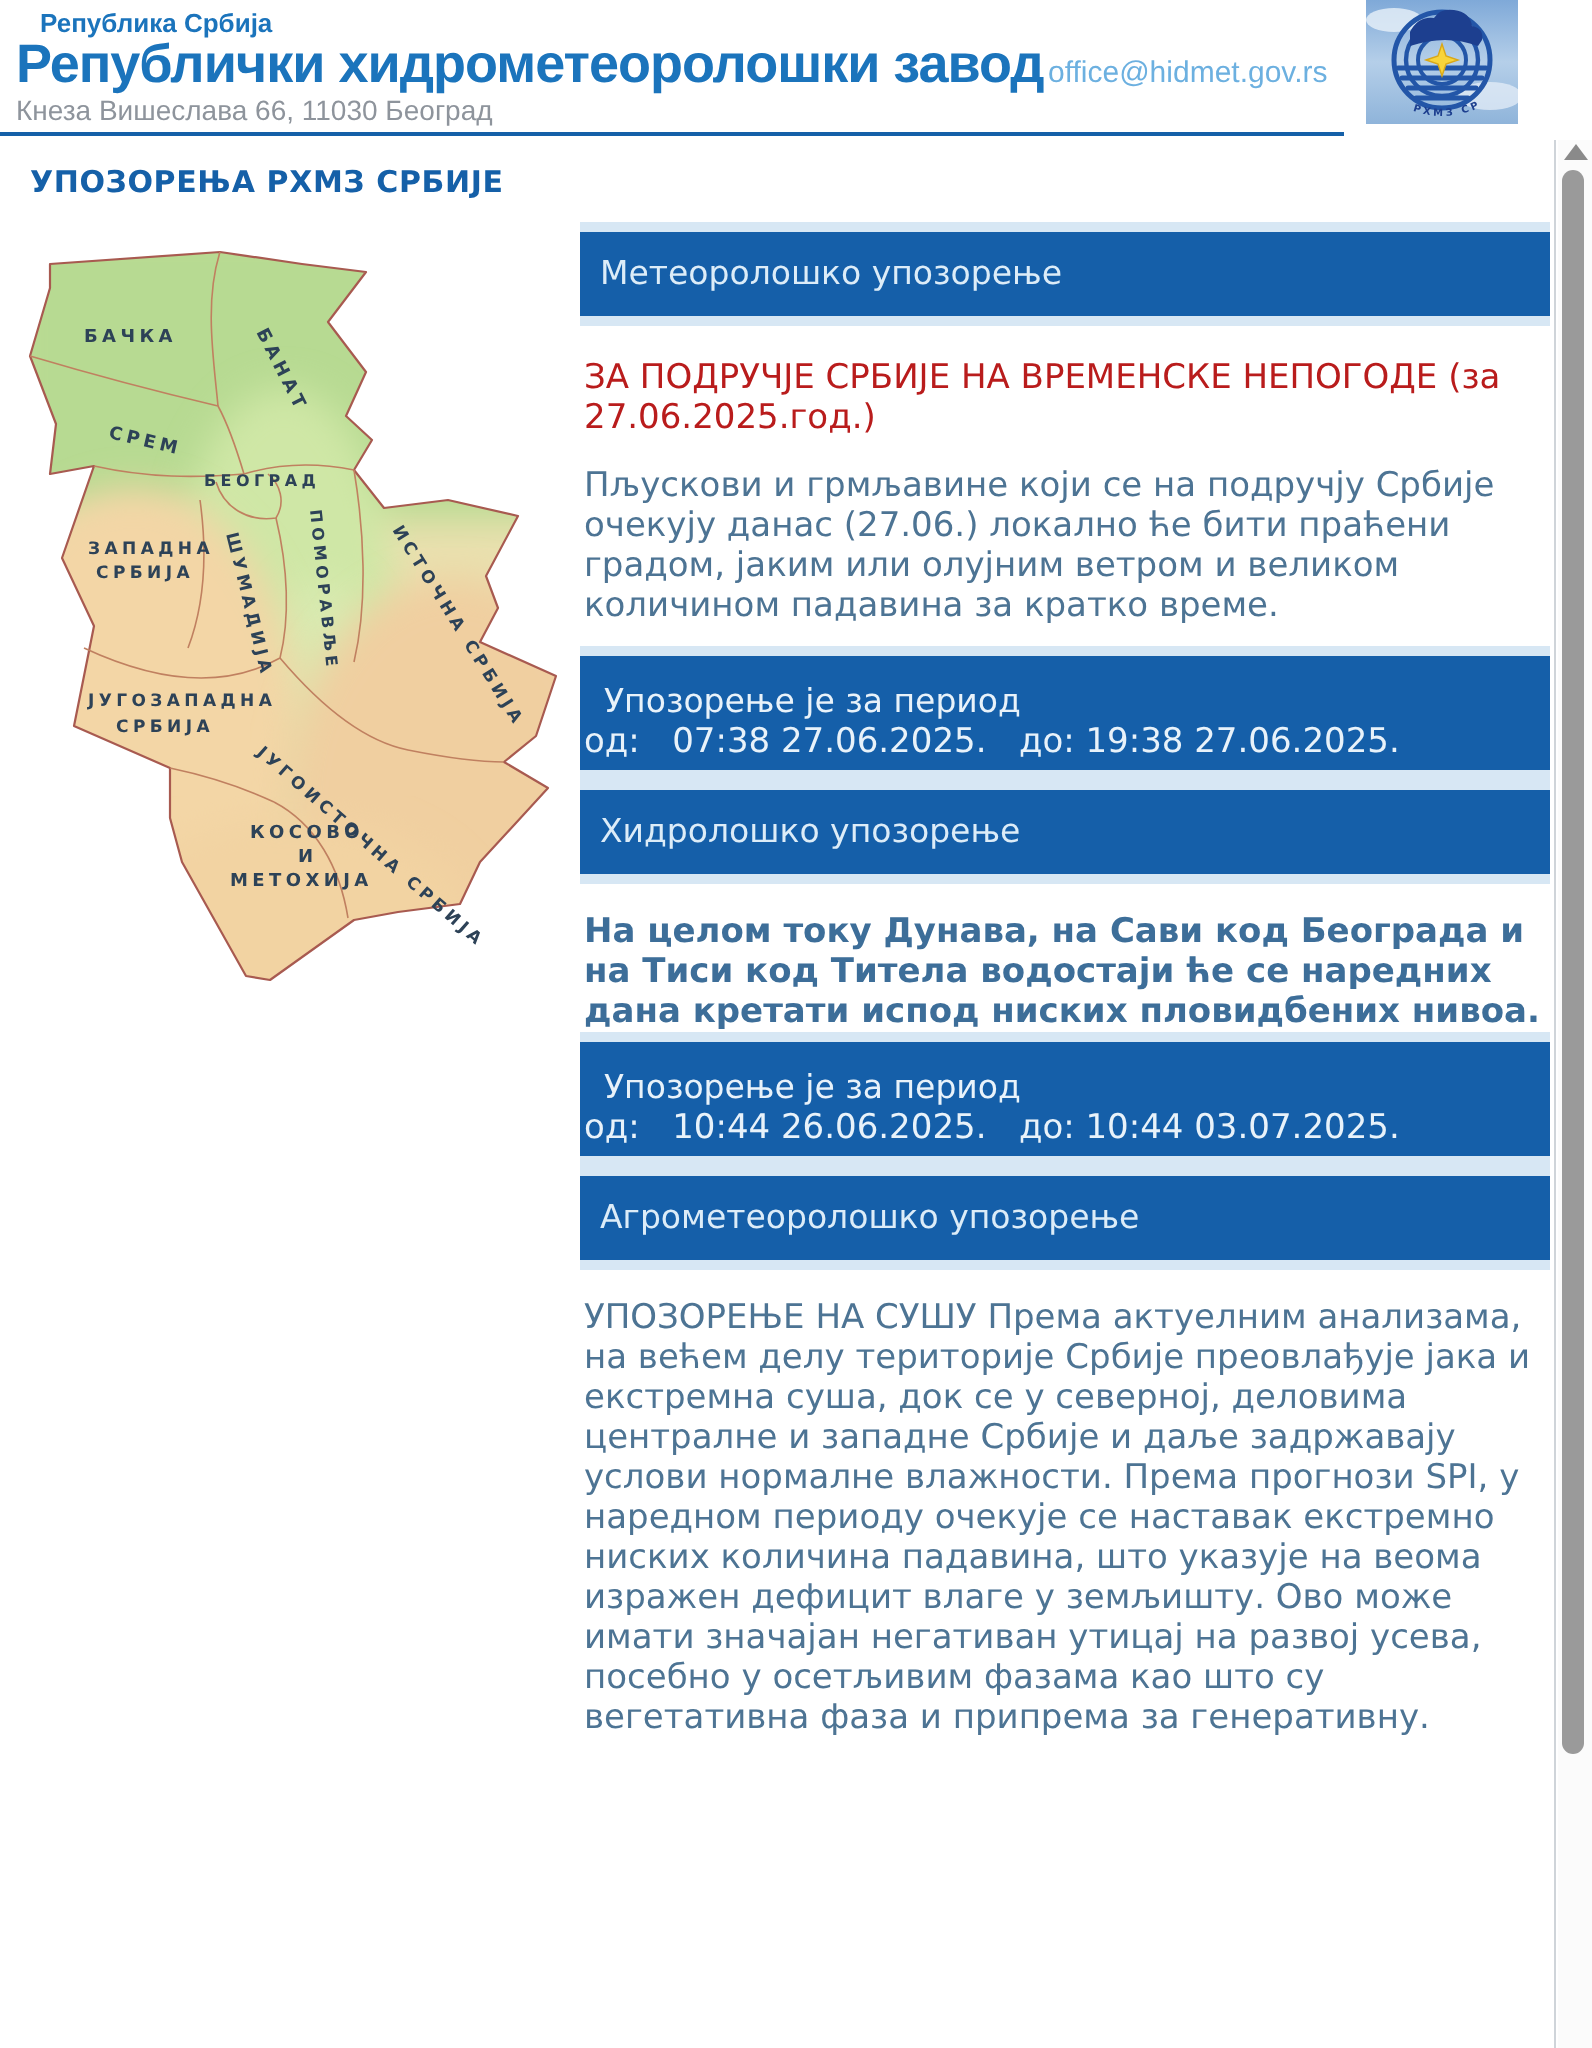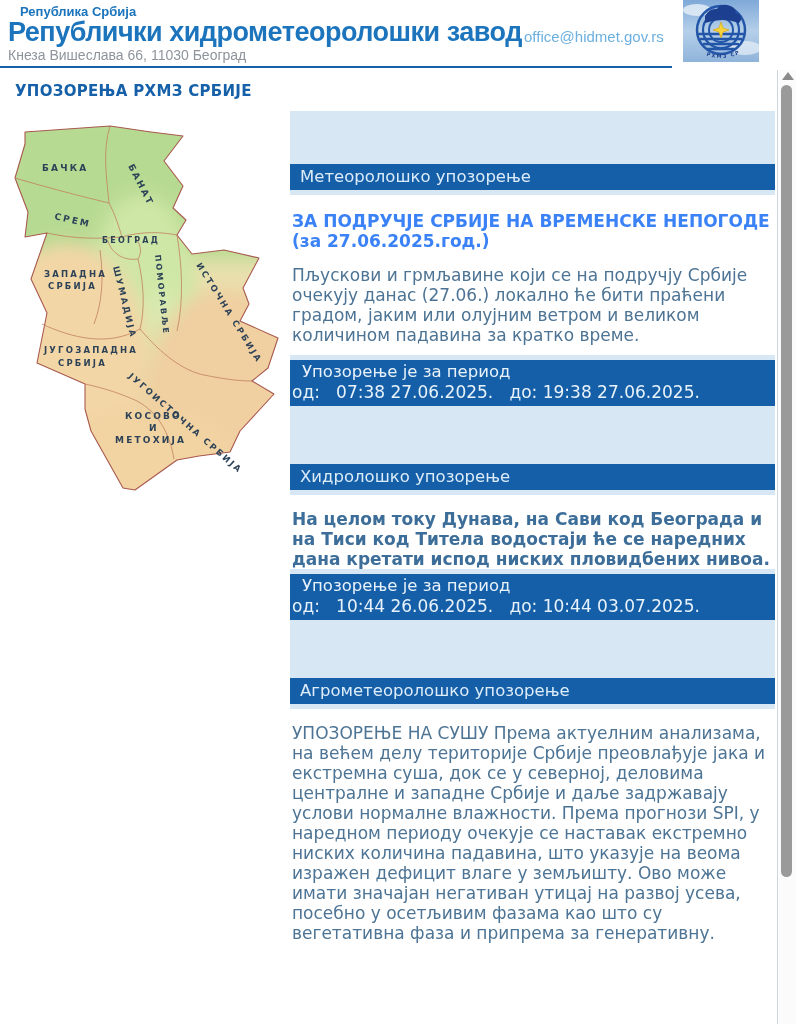--- a/index.html
+++ b/index.html
@@ -25,29 +25,29 @@
 
   
   .content { display:flex; margin-top:11px; }
   .map-col { width:290px; flex:0 0 290px; padding:8px 0 0 12px; }
   .warn-col { width:485px; flex:0 0 485px; font-size:17px; line-height:20px; color:#4d7494; }
   .panel-border { position:absolute; left:777px; top:70px; width:1px; height:954px; background:#cfd4d9; }
 
   
   .bar-outer { background:#d7e7f4; padding:5px 0; }
   .bar { background:#155fa9; color:#dcecf8; }
-  .bar-head { height:26px; display:flex; align-items:center; padding-left:10px; font-size:16.5px;margin-top:48px; }
-  .bar-period { padding:2px 0 3px 0; }
+  .bar-head { height:42px; display:flex; align-items:center; padding-left:10px; font-size:16.5px; }
+  .bar-period { padding:13px 0 3px 0; }
   .bar-period .p-label { padding-left:12px; font-size:16.5px; line-height:20px; color:#e8f2fa; }
   .bar-period .p-range { padding-left:2px; font-size:17px; line-height:21px; color:#e8f2fa; white-space:pre-wrap; }
 
   
   .sect { background:#fff; padding:2px 0 0 2px; }
   .issued { margin-top:8px; font-weight:bold; color:#1b63ab; }
-  .subject { margin-top:14px; font-weight:bold; color:#3b82f6; }
+  .subject { margin-top:14px; font-weight:normal; color:#b91c1c; }
   .para { margin-top:14px; color:#4d7494; }
   .para-bold { margin-top:14px; font-weight:bold; color:#3d6e99; }
   .note { margin:3px 0 8px 0; font-size:11.5px; color:#4d7494; }
   .note b { color:#3d6e99; cursor:pointer; }
   .sect-end { height:10px; }
 
   
   .map-svg text { font-family:"DejaVu Sans", sans-serif; font-weight:bold;
                   fill:#2d4257; letter-spacing:2.2px; }
 

